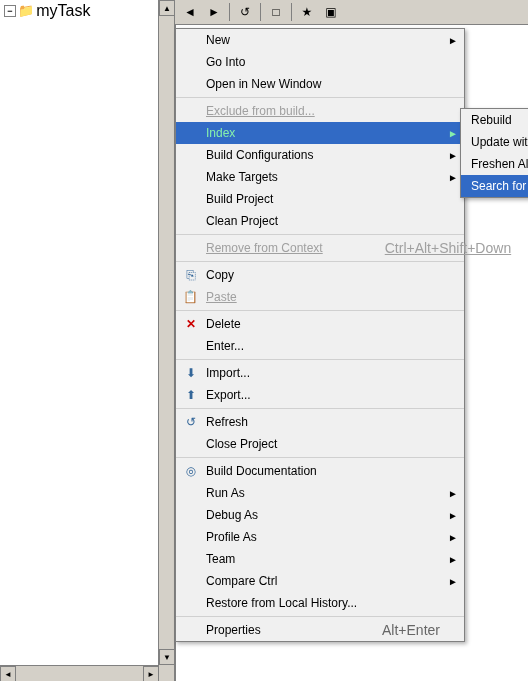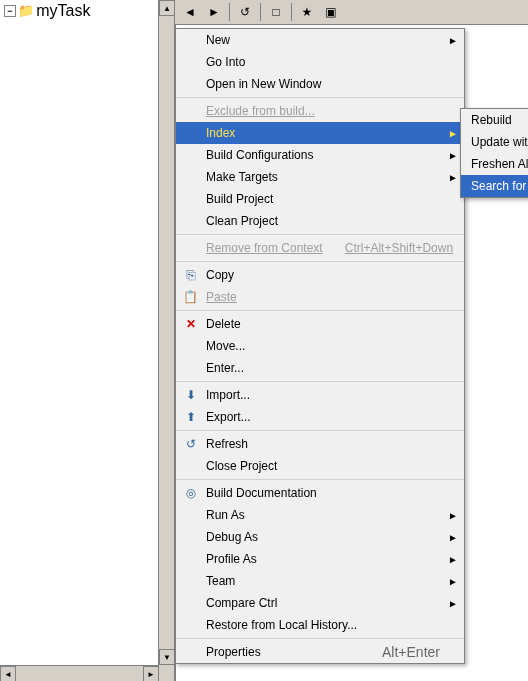--- a/index.html
+++ b/index.html
@@ -139,21 +139,21 @@
 
     .menu-item {
       display: flex;
       align-items: center;
       padding: 3px 20px 3px 30px;
       height: 22px;
       cursor: pointer;
       position: relative;
       white-space: nowrap;
     }
-    .menu-item.highlighted { background: #316ac5; color: #fde047; }
+    .menu-item.highlighted { background: #316ac5; color: #86efac; }
     .menu-item.disabled { color: #a0a0a0; cursor: default; text-decoration: underline; }
 
     .menu-separator {
       height: 1px;
       background: #d0d0d0;
       margin: 2px 0;
     }
 
     .menu-item .submenu-arrow {
       position: absolute;
@@ -284,21 +284,21 @@
   </div>
 
   <div class="menu-item">
     <span>Clean Project</span>
   </div>
 
   <div class="menu-separator"></div>
 
   <div class="menu-item disabled" style="display:flex; justify-content:space-between;gap:22px;">
     <span>Remove from Context</span>
-    <span style="font-size:12px; color:#a0a0a0; padding-right:4px;">Ctrl+Alt+Shift+Down</span>
+    <span style="font-size:14px; color:#a0a0a0; padding-right:4px;margin-left:40px;">Ctrl+Alt+Shift+Down</span>
   </div>
 
   <div class="menu-separator"></div>
 
   <div class="menu-item">
     <span class="menu-icon" style="color:#336699;">⎘</span>
     <span>Copy</span>
   </div>
 
   <div class="menu-item disabled">
@@ -306,23 +306,20 @@
     <span>Paste</span>
   </div>
 
   <div class="menu-separator"></div>
 
   <div class="menu-item">
     <span class="menu-icon icon-delete">✕</span>
     <span>Delete</span>
   </div>
 
-  <div class="menu-item">
-    <span>Move...</span>
-  </div>
 
   <div class="menu-item">
     <span>Enter...</span>
   </div>
 
   <div class="menu-separator"></div>
 
   <div class="menu-item">
     <span class="menu-icon" style="color:#336699;">⬇</span>
     <span>Import...</span>

